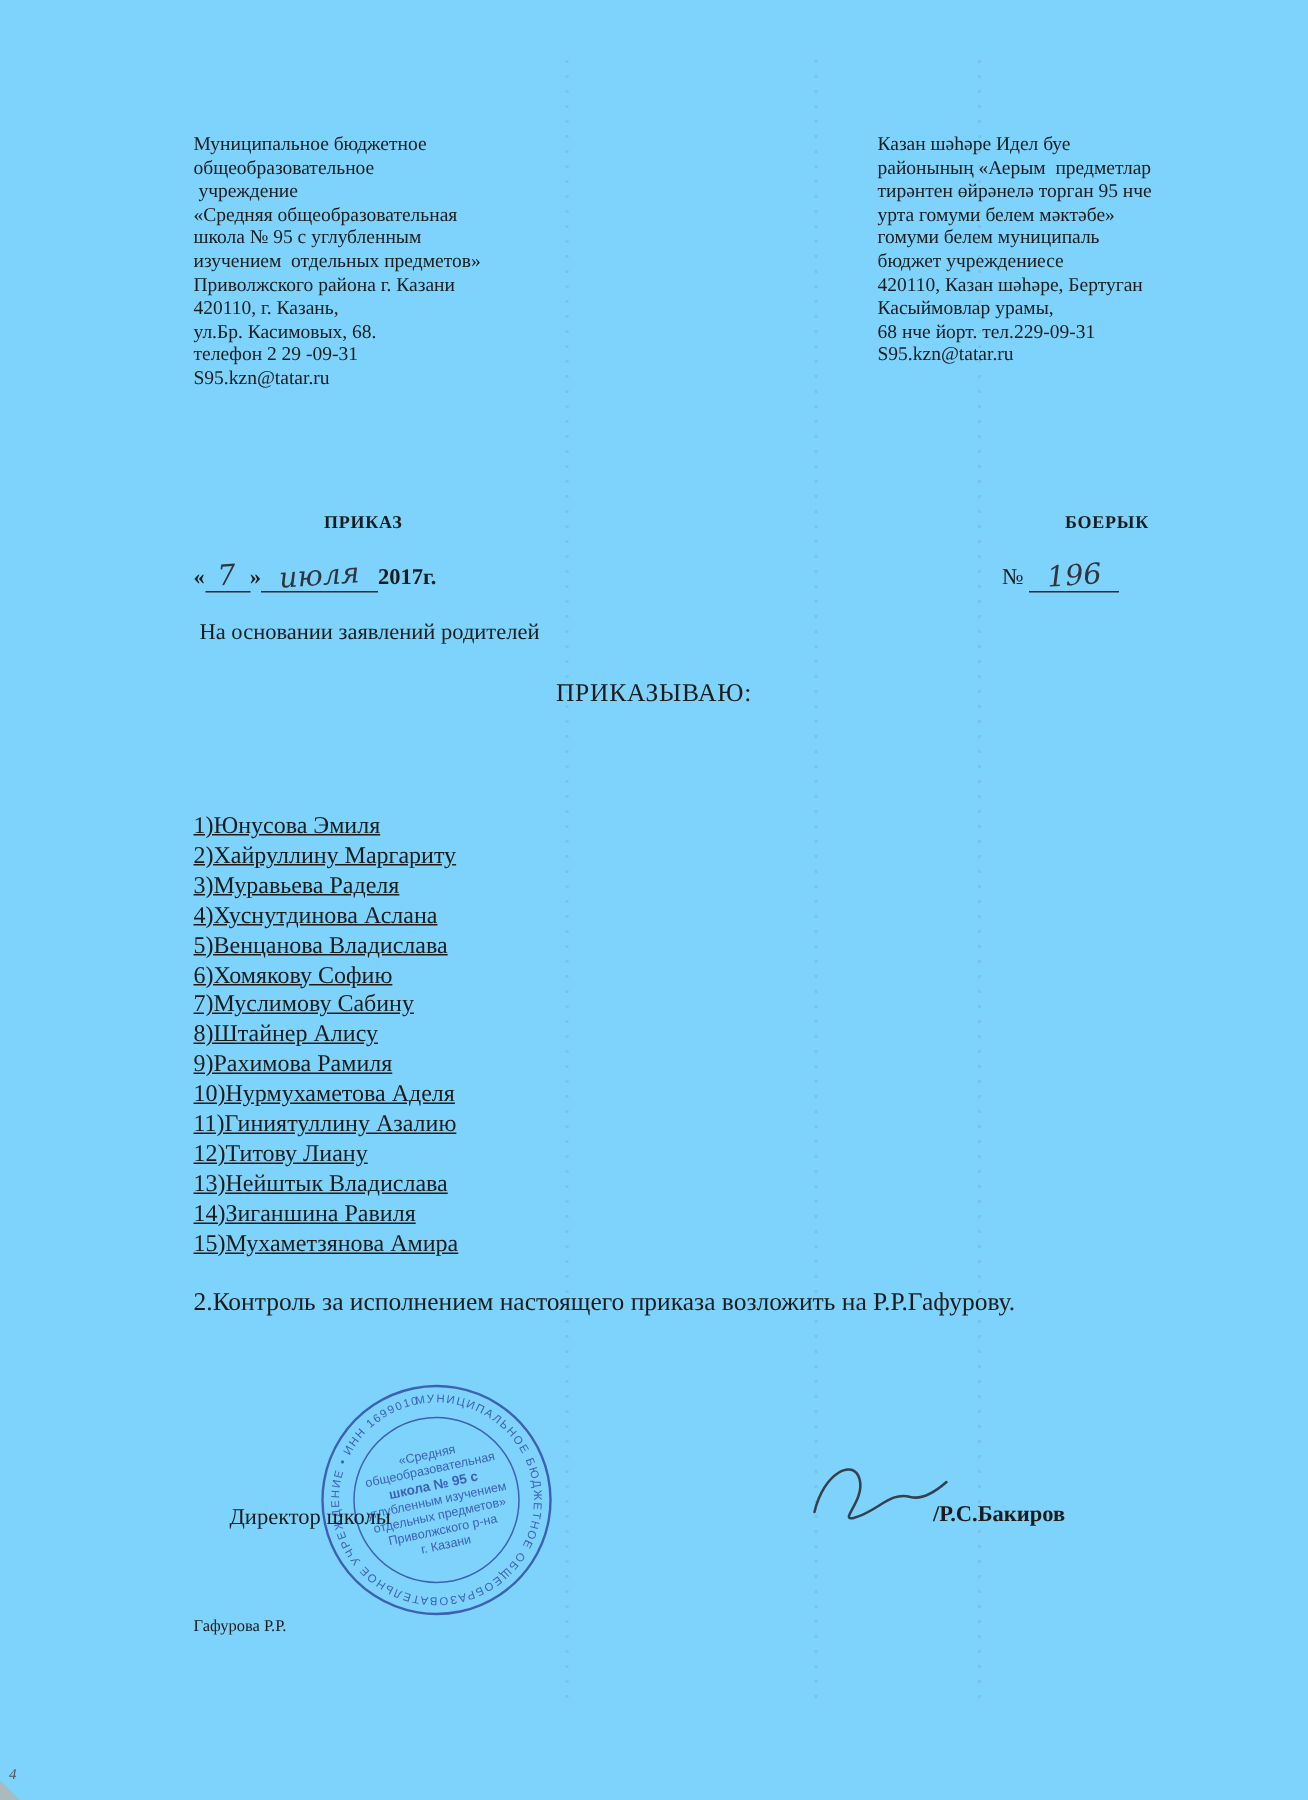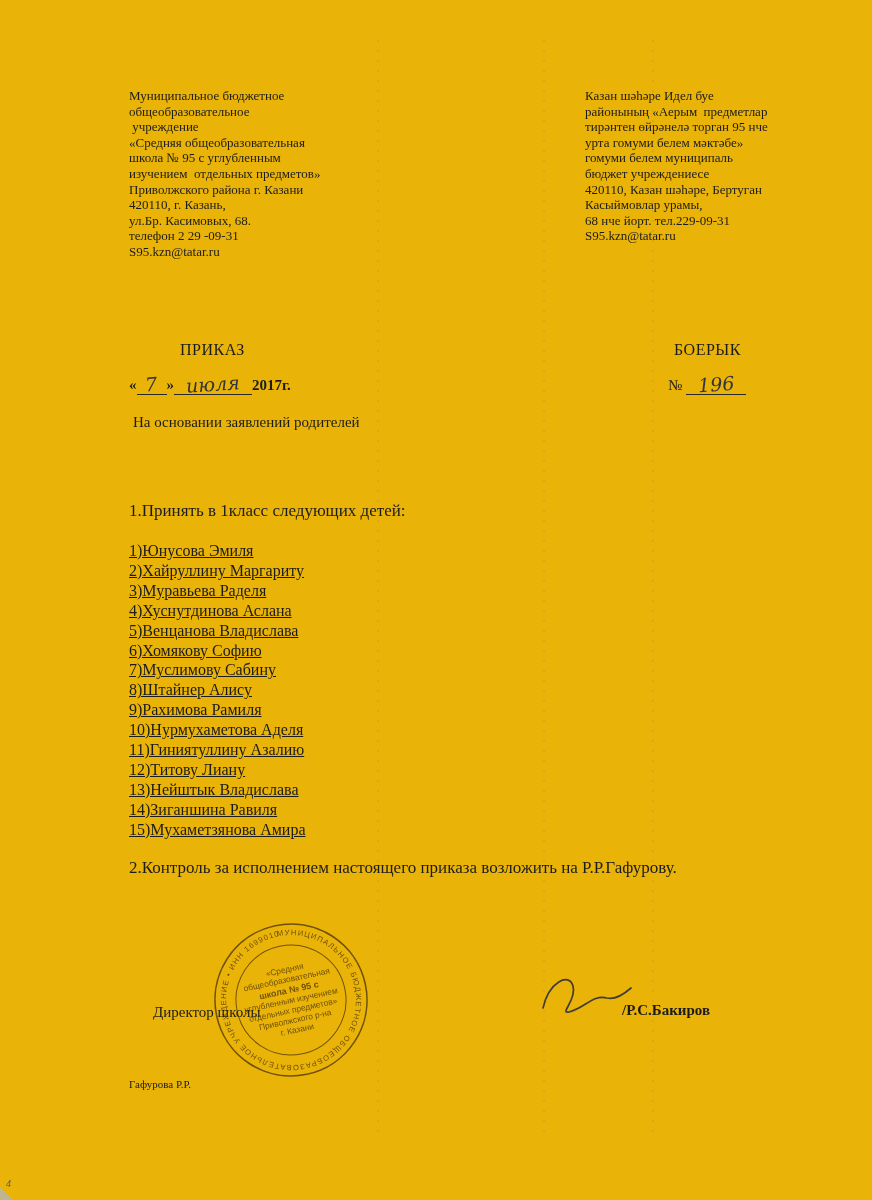--- a/index.html
+++ b/index.html
@@ -1,38 +1,38 @@
 <!DOCTYPE html>
 <html><head>
 <meta charset="utf-8">
 <style>
   html,body { margin:0; padding:0; background:#9a9a96; }
   .page {
     position:relative;
     width:872px; height:1200px;
     margin:0 auto;
-    background:#eab308;
+    background:#7dd3fc;
     font-family:"Liberation Serif","DejaVu Serif",serif;
     color:#1c1c1c;
     overflow:hidden;
   }
   
   .vnoise {
     position:absolute; top:40px; bottom:60px; width:2px; opacity:.16;
     background-image:repeating-linear-gradient(to bottom,#6b7680 0px,#6b7680 2px,transparent 2px,transparent 10px);
   }
   .vnoise.n1 { left:377px; }
   .vnoise.n2 { left:543px; }
   .vnoise.n3 { left:652px; }
 
   .hblock { position:absolute; font-size:13px; line-height:15.6px; white-space:pre-wrap; }
   .hblock.left  { left:129px; top:88px; width:270px; }
   .hblock.right { left:585px; top:88px; width:250px; }
 
-  .title { position:absolute; font-weight:normal; font-size:16px; letter-spacing:.5px; }
+  .title { position:absolute; font-weight:bold; font-size:12px; letter-spacing:.5px;margin-left:36px; }
   .title.ru  { left:180px; top:341px; }
   .title.tat { left:674px; top:341px;text-align:center; }
 
   .date-line { position:absolute; left:129px; top:372px; font-size:15px; font-weight:bold; }
   .number-line { position:absolute; left:668px; top:372px; font-size:15px; }
   .blank { display:inline-block; border-bottom:1.2px solid #2a2a2e; text-align:center; vertical-align:baseline; }
   .blank.day   { width:30px; }
   .blank.month { width:78px; }
   .blank.num   { width:60px; }
   .hand {
@@ -108,21 +108,21 @@
   <div class="date-line">
     <span>«</span><span class="blank day"><span class="hand">7</span></span><span>»</span><span class="blank month"><span class="hand">июля</span></span><span class="yearpart">2017г.</span>
   </div>
 
   <div class="number-line">
     <span>№</span>
     <span class="blank num"><span class="hand">196</span></span>
   </div>
 
   <div class="basis">На основании заявлений родителей</div>
-  <div class="clause1">1.Принять в 1класс следующих детей:</div>
+  <div class="decree">ПРИКАЗЫВАЮ:</div>
 
   <div class="children">
       <div class="child-line">1)Юнусова Эмиля</div>
       <div class="child-line">2)Хайруллину Маргариту</div>
       <div class="child-line">3)Муравьева Раделя</div>
       <div class="child-line">4)Хуснутдинова Аслана</div>
       <div class="child-line">5)Венцанова Владислава</div>
       <div class="child-line">6)Хомякову Софию</div>
       <div class="child-line">7)Муслимову Сабину</div>
       <div class="child-line">8)Штайнер Алису</div>

